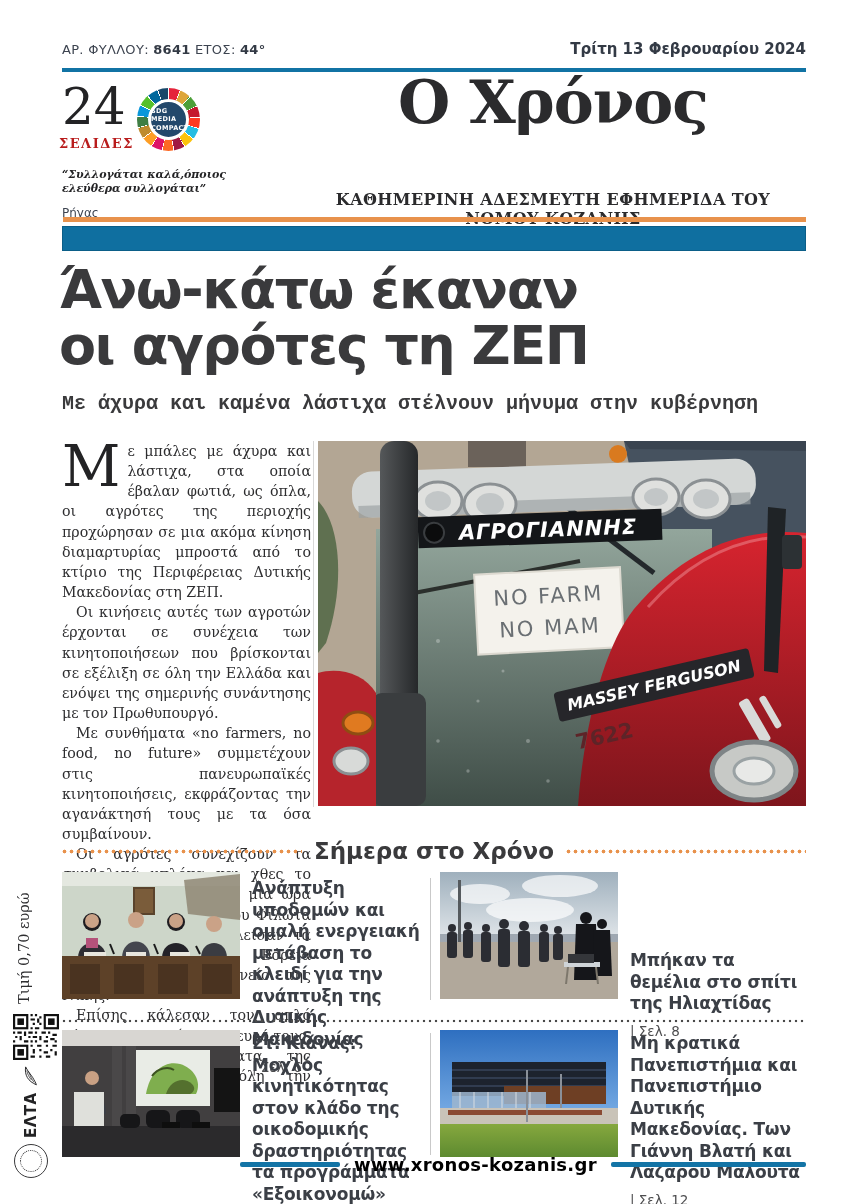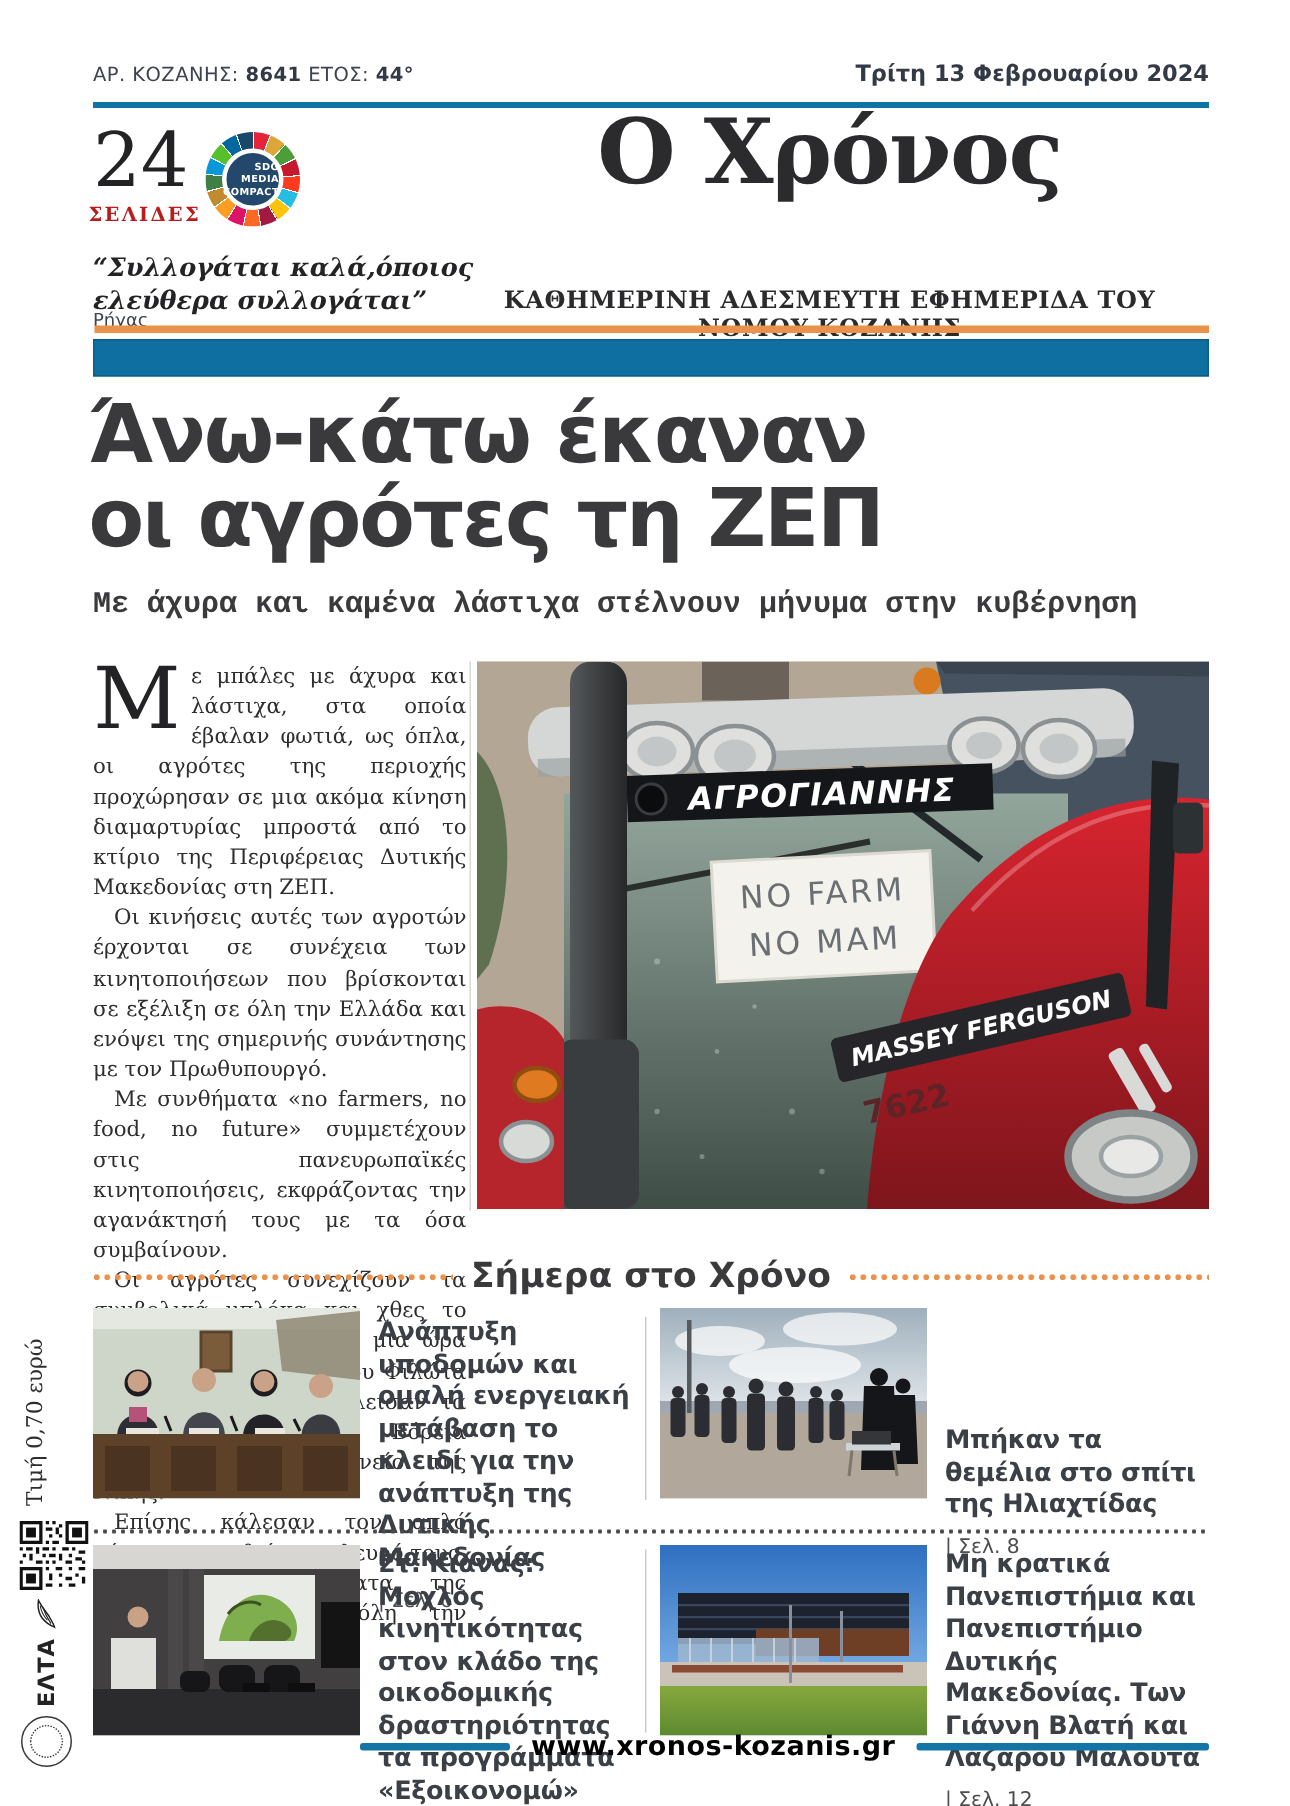--- a/index.html
+++ b/index.html
@@ -18,23 +18,23 @@
 
   
   .pages-num { position:absolute; left:62px; top:82px; font-family:"DejaVu Serif", serif; font-size:50px; line-height:1; color:#232325; }
   .pages-label { position:absolute; left:59px; top:136px; font-family:"DejaVu Serif", serif; font-size:13px; font-weight:bold; letter-spacing:1.5px; color:#b91c1c; }
   .sdg { position:absolute; left:137px; top:88px; width:63px; height:63px; border-radius:50%;
     background:
       repeating-conic-gradient(#ffffff 0deg 1.6deg, transparent 1.6deg 21.18deg),
       conic-gradient(#e5243b 0 21deg,#dda63a 21deg 42deg,#4c9f38 42deg 64deg,#c5192d 64deg 85deg,#ff3a21 85deg 106deg,#26bde2 106deg 127deg,#fcc30b 127deg 148deg,#a21942 148deg 170deg,#fd6925 170deg 191deg,#dd1367 191deg 212deg,#fd9d24 212deg 233deg,#bf8b2e 233deg 254deg,#3f7e44 254deg 276deg,#0a97d9 276deg 297deg,#56c02b 297deg 318deg,#00689d 318deg 339deg,#19486a 339deg 360deg);
   }
   .sdg-center { position:absolute; left:11px; top:11px; width:41px; height:41px; border-radius:50%;
-    background:#23486b; border:3px solid #fff; display:flex; flex-direction:column; align-items:flex-end; justify-content:center;
+    background:#23486b; border:3px solid #fff; display:flex; flex-direction:column; align-items:flex-start; justify-content:center;
     color:#fff; font-size:6.5px; font-weight:bold; line-height:1.25; letter-spacing:.3px; }
-  .quote { position:absolute; left:62px; top:168px; font-family:"DejaVu Serif", serif; font-style:italic; font-weight:bold; font-size:17px; line-height:1.3; color:#232325; }
+  .quote { position:absolute; left:62px; top:168px; font-family:"DejaVu Serif", serif; font-style:italic; font-weight:bold; font-size:11px; line-height:1.3; color:#232325; }
   .quote-author { position:absolute; left:62px; top:206px; font-size:12px; color:#3d4450; }
   .mast-title { position:absolute; left:300px; top:72px; width:506px; text-align:center;
     font-family:"DejaVu Serif", serif; font-weight:bold; font-size:60px; line-height:1; color:#2b2b2d; letter-spacing:-1px; }
   .mast-subtitle { position:absolute; left:300px; top:190px; width:506px; text-align:center;
     font-family:"DejaVu Serif", serif; font-weight:bold; font-size:16px; letter-spacing:.4px; color:#2b2b2d; }
   .rule-orange { position:absolute; left:63px; top:217px; width:743px; height:5px; background:#e8924c; }
   .band-blue { position:absolute; left:62px; top:226px; width:744px; height:25px; background:#0f6fa0; border:1px solid #0b5e88; }
 
   
   .headline { position:absolute; left:59px; top:262px; width:700px;
@@ -86,21 +86,21 @@
   .stamp::before { content:""; position:absolute; inset:5px; border-radius:50%; border:1px dotted #3a3a3c; }
   .elta-label { font-size:15px; font-weight:800; color:#232325; letter-spacing:.5px; }
 </style>
 </head>
 <body>
 
 <div class="page">
 
   <div class="top-info">
     <div class="issue-line">
-      <span>ΑΡ. ΚΟΖΑΝΗΣ:</span>
+      <span>ΑΡ. ΦΥΛΛΟΥ:</span>
       <b>8641</b>
       <span>ΕΤΟΣ:</span>
       <b>44°</b>
     </div>
     <div class="date-line">Τρίτη 13 Φεβρουαρίου 2024</div>
   </div>
   <div class="rule-blue-thin"></div>
 
   <div class="pages-num">24</div>
   <div class="pages-label">ΣΕΛΙΔΕΣ</div>

